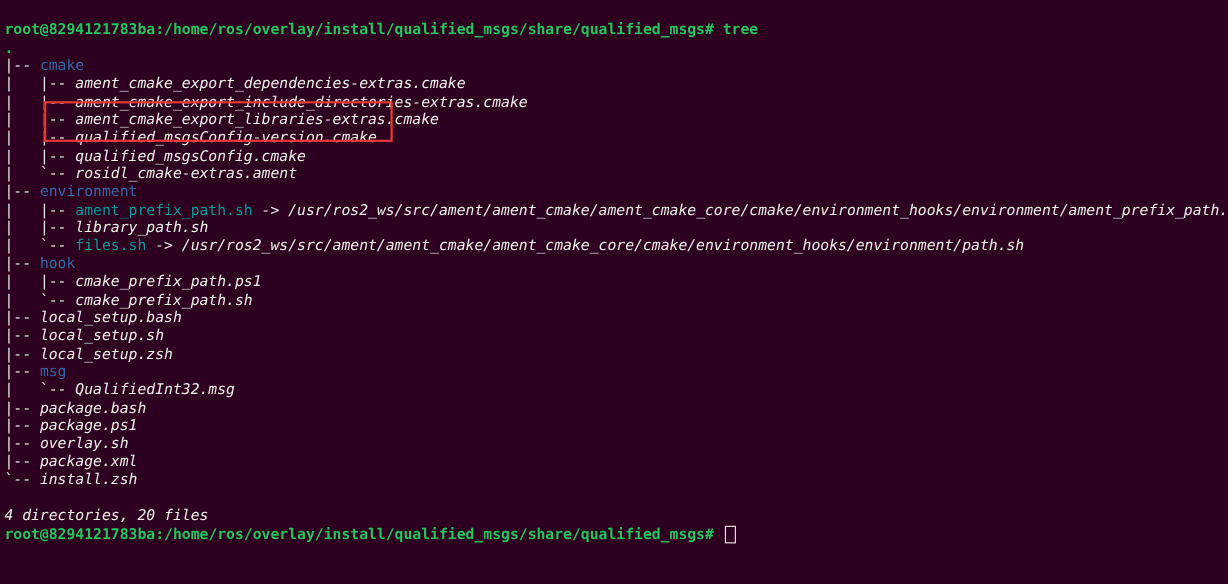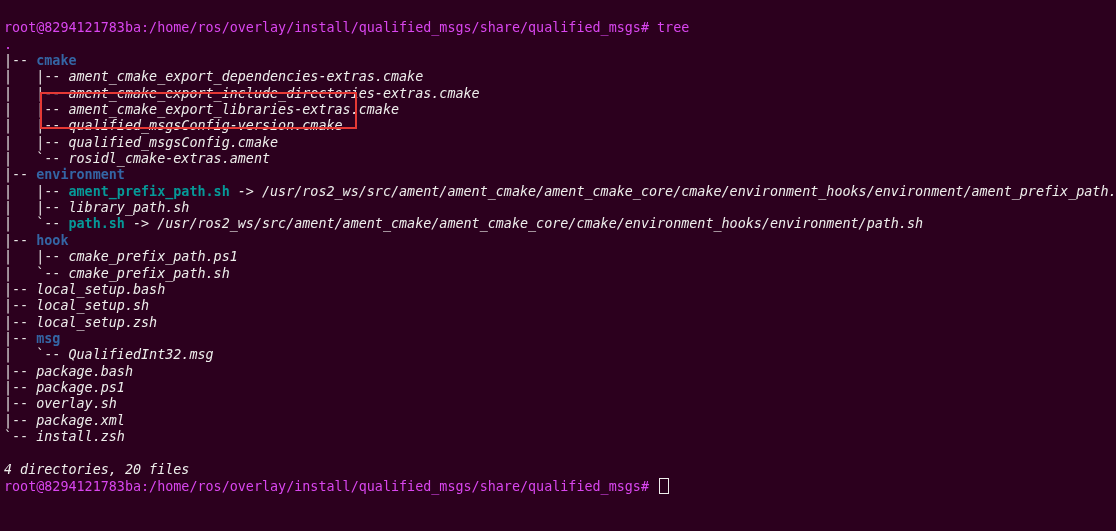--- a/index.html
+++ b/index.html
@@ -11,23 +11,23 @@
     font-size: 13.4px;
     line-height: 1.22;
     width: 1116px;
     height: 531px;
     overflow: hidden;
   }
   .term {
     padding: 4px 4px;
     white-space: pre;
   }
-  .white { color: #d946ef; }
-  .dir   { color: #3465a4; font-weight: bold; } 
-  .link  { color: #069998; font-weight: bold; } 
+  .white { color: #22c55e; font-weight: bold; }
+  .dir   { color: #3465a4; font-weight: normal; } 
+  .link  { color: #069998; font-weight: normal; } 
   .plain { color: #eeeeec; font-style: italic; }
   .tree  { color: #e8e6e5; } 
 
   .highlight-box {
     position: absolute;
     border: 2px solid #e53935;
     pointer-events: none;
   }
   #hl {
     
@@ -50,21 +50,21 @@
 <span class="tree">|-- </span><span class="dir">cmake</span>
 <span class="tree">|   </span><span class="tree">|-- </span><span class="plain">ament_cmake_export_dependencies-extras.cmake</span>
 <span class="tree">|   </span><span class="tree">|-- </span><span class="plain">ament_cmake_export_include_directories-extras.cmake</span>
 <span class="tree">|   </span><span class="tree">|-- </span><span class="plain">ament_cmake_export_libraries-extras.cmake</span>
 <span class="tree">|   </span><span class="tree">|-- </span><span class="plain">qualified_msgsConfig-version.cmake</span>
 <span class="tree">|   </span><span class="tree">|-- </span><span class="plain">qualified_msgsConfig.cmake</span>
 <span class="tree">|   </span><span class="tree">`-- </span><span class="plain">rosidl_cmake-extras.ament</span>
 <span class="tree">|-- </span><span class="dir">environment</span>
 <span class="tree">|   </span><span class="tree">|-- </span><span class="link">ament_prefix_path.sh</span><span class="plain"> -&gt; /usr/ros2_ws/src/ament/ament_cmake/ament_cmake_core/cmake/environment_hooks/environment/ament_prefix_path.sh</span>
 <span class="tree">|   </span><span class="tree">|-- </span><span class="plain">library_path.sh</span>
-<span class="tree">|   </span><span class="tree">`-- </span><span class="link">path.sh</span><span class="plain"> -&gt; /usr/ros2_ws/src/ament/ament_cmake/ament_cmake_core/cmake/environment_hooks/environment/path.sh</span>
+<span class="tree">|   </span><span class="tree">`-- </span><span class="link">files.sh</span><span class="plain"> -&gt; /usr/ros2_ws/src/ament/ament_cmake/ament_cmake_core/cmake/environment_hooks/environment/path.sh</span>
 <span class="tree">|-- </span><span class="dir">hook</span>
 <span class="tree">|   </span><span class="tree">|-- </span><span class="plain">cmake_prefix_path.ps1</span>
 <span class="tree">|   </span><span class="tree">`-- </span><span class="plain">cmake_prefix_path.sh</span>
 <span class="tree">|-- </span><span class="plain">local_setup.bash</span>
 <span class="tree">|-- </span><span class="plain">local_setup.sh</span>
 <span class="tree">|-- </span><span class="plain">local_setup.zsh</span>
 <span class="tree">|-- </span><span class="dir">msg</span>
 <span class="tree">|   </span><span class="tree">`-- </span><span class="plain">QualifiedInt32.msg</span>
 <span class="tree">|-- </span><span class="plain">package.bash</span>
 <span class="tree">|-- </span><span class="plain">package.ps1</span>

